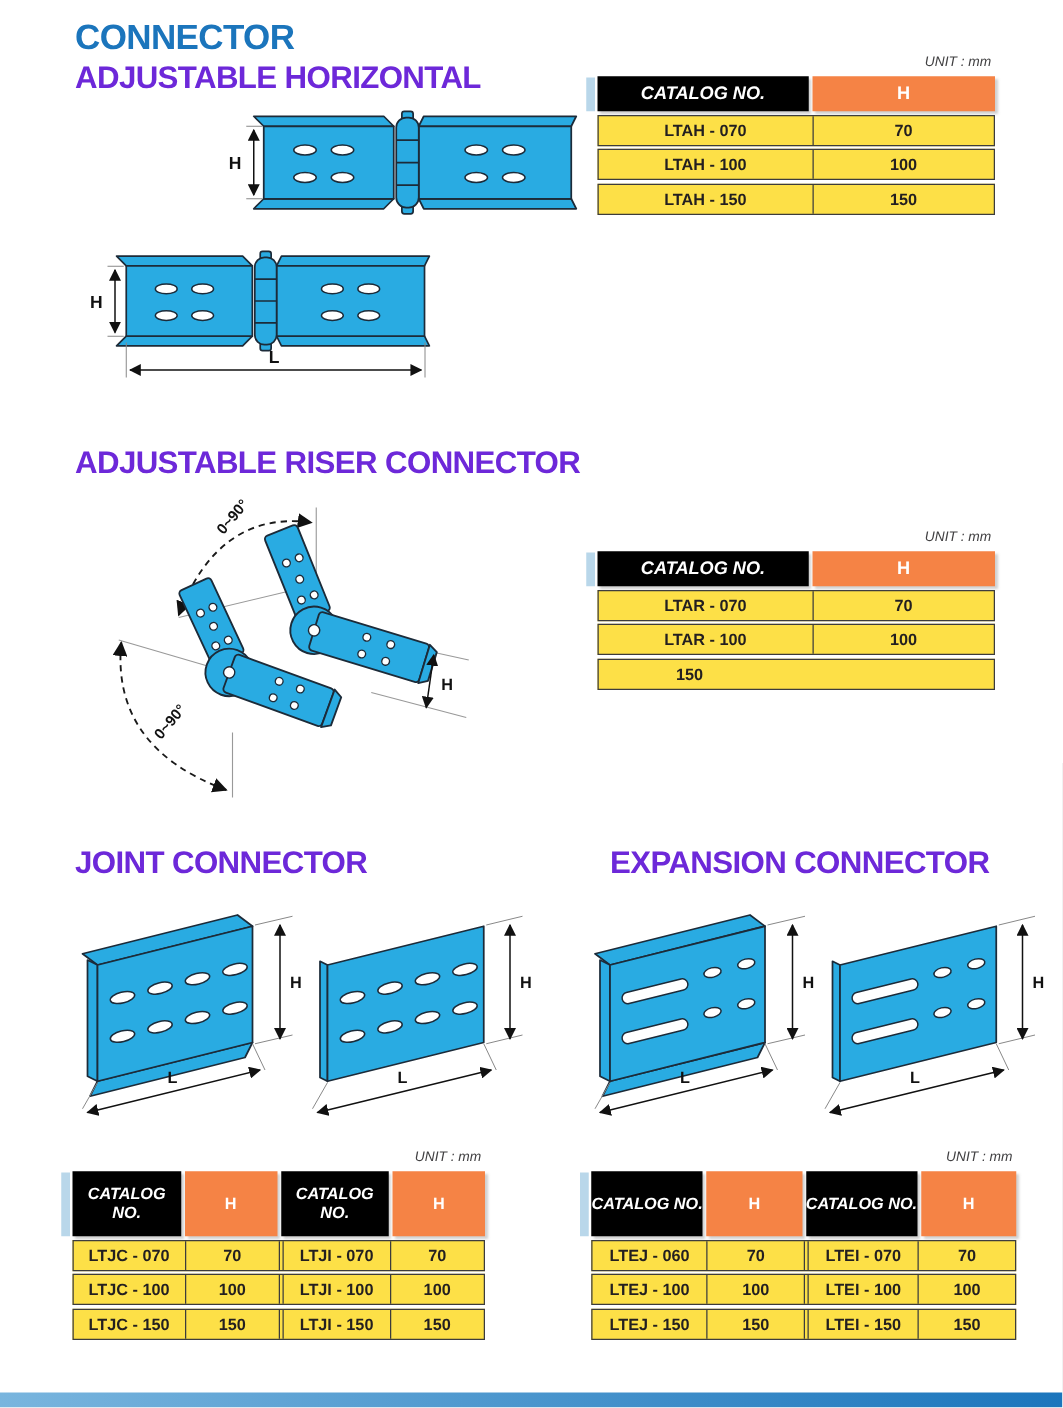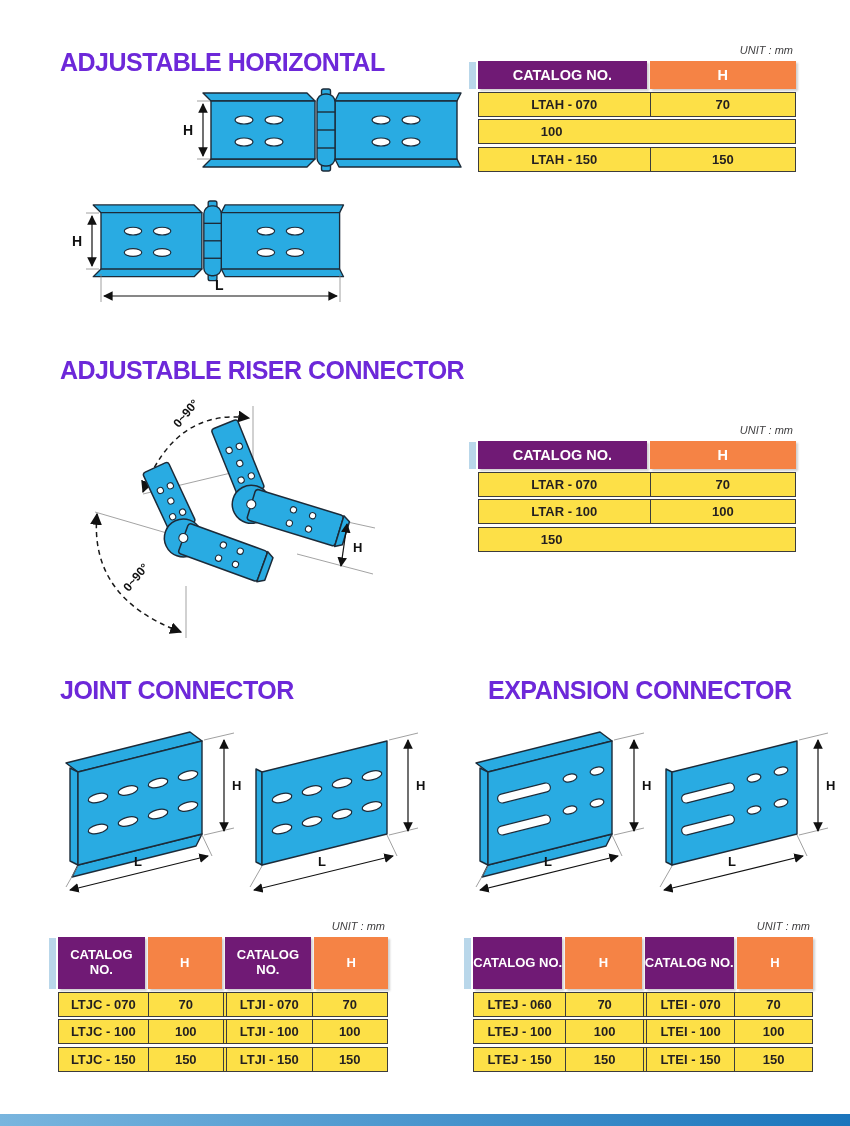--- a/index.html
+++ b/index.html
@@ -26,21 +26,21 @@
   .thead{position:relative;display:flex;gap:3px;}
   .thead .accent{
     position:absolute;left:-9px;top:1px;width:7px;height:calc(100% - 1px);
     background:#b9d7ea;
   }
   .th{
     display:flex;align-items:center;justify-content:center;
     color:#ffffff;font-weight:bold;text-align:center;
     box-shadow:2px 2px 2px rgba(120,120,120,.35);
   }
-  .th.blue{background:#701a75;}
+  .th.blue{background:#000000;font-style:italic;}
   .th.orange{background:#f58345;}
   .thead.two .th{height:28px;font-size:14.5px;}
   .thead.two .c1{flex:0 0 calc(54% - 3px);}
   .thead.two .c2{flex:1;}
   .thead.four .th{height:52px;font-size:13px;line-height:1.15;}
   .thead.four .c1{flex:27 1 0;}
   .thead.four .c2{flex:23 1 0;}
   .tbody{margin-top:1px;}
   .trow{
     display:flex;height:23px;margin-top:2.5px;
@@ -63,20 +63,21 @@
   .footer-bar{
     position:absolute;left:0;right:0;bottom:0;height:12px;
     background:linear-gradient(to right,#79b5de,#1b75bc);
   }
 </style>
 </head>
 <body>
 
 <div class="page">
 
+  <div class="h-main">CONNECTOR</div>
   <div class="h-orange" style="left:60px;top:48px;">ADJUSTABLE HORIZONTAL</div>
 
   <svg class="drw" style="left:55px;top:80px;" width="412" height="235" viewBox="0 0 412 235">
     <defs>
       <marker id="mArr" viewBox="0 0 10 10" refX="9" refY="5" markerWidth="8" markerHeight="8" orient="auto-start-reverse">
         <path d="M0,0 L10,5 L0,10 z" fill="#111"></path>
       </marker>
 
       <g id="hingeview" stroke="#1c2b39" stroke-width="1.4" stroke-linejoin="round" fill="#29abe2">
         <polygon points="-8,3 96,3 104,11 0,11"></polygon>
@@ -159,20 +160,21 @@
       <div class="accent"></div>
       <div class="th blue c1">CATALOG NO.</div>
       <div class="th orange c2">H</div>
     </div>
     <div class="tbody two">
       <div class="trow">
         <div class="td c1">LTAH - 070</div>
         <div class="td c2">70</div>
       </div>
       <div class="trow">
+        <div class="td c1">LTAH - 100</div>
         <div class="td c2">100</div>
       </div>
       <div class="trow">
         <div class="td c1">LTAH - 150</div>
         <div class="td c2">150</div>
       </div>
     </div>
   </div>
 
   <div class="h-orange" style="left:60px;top:356px;">ADJUSTABLE RISER CONNECTOR</div>

